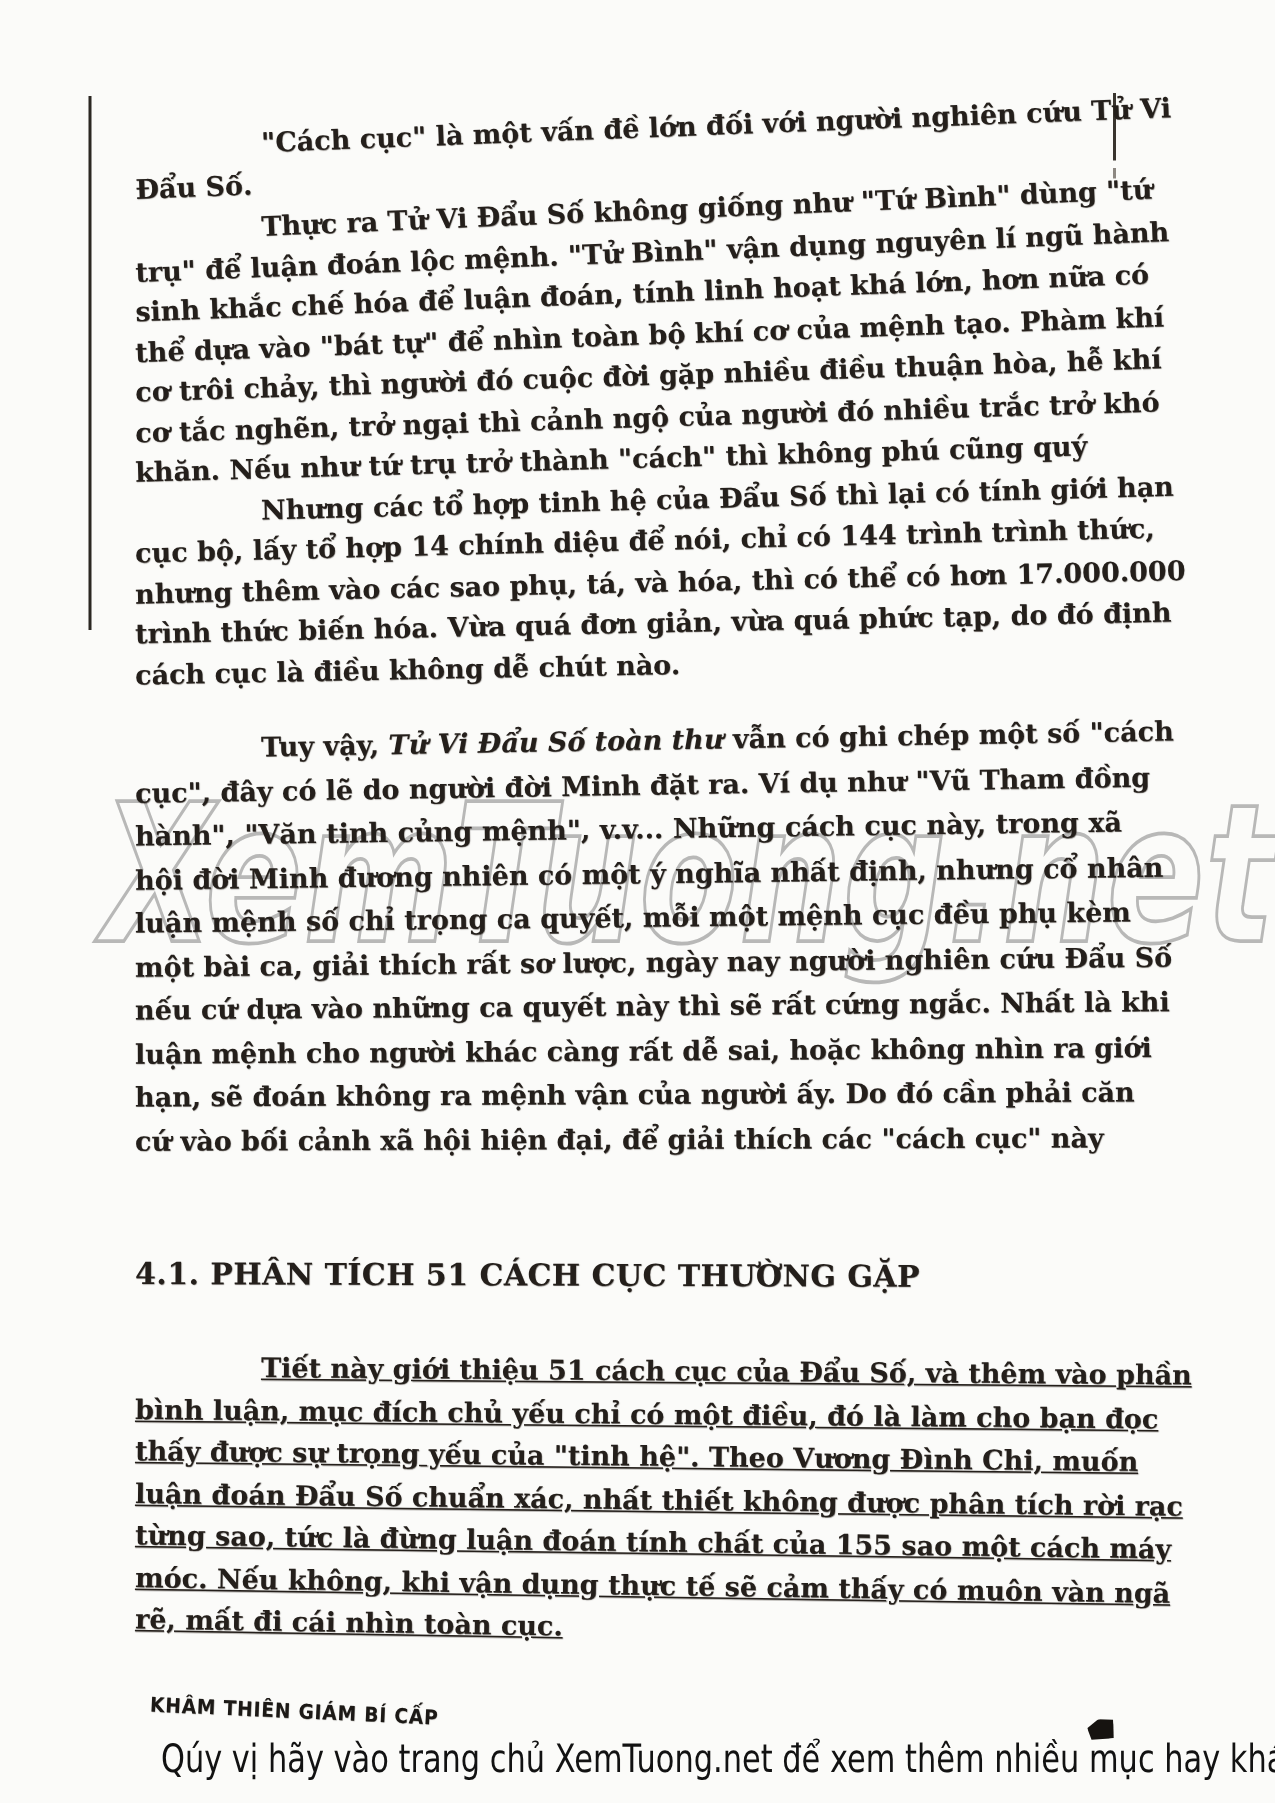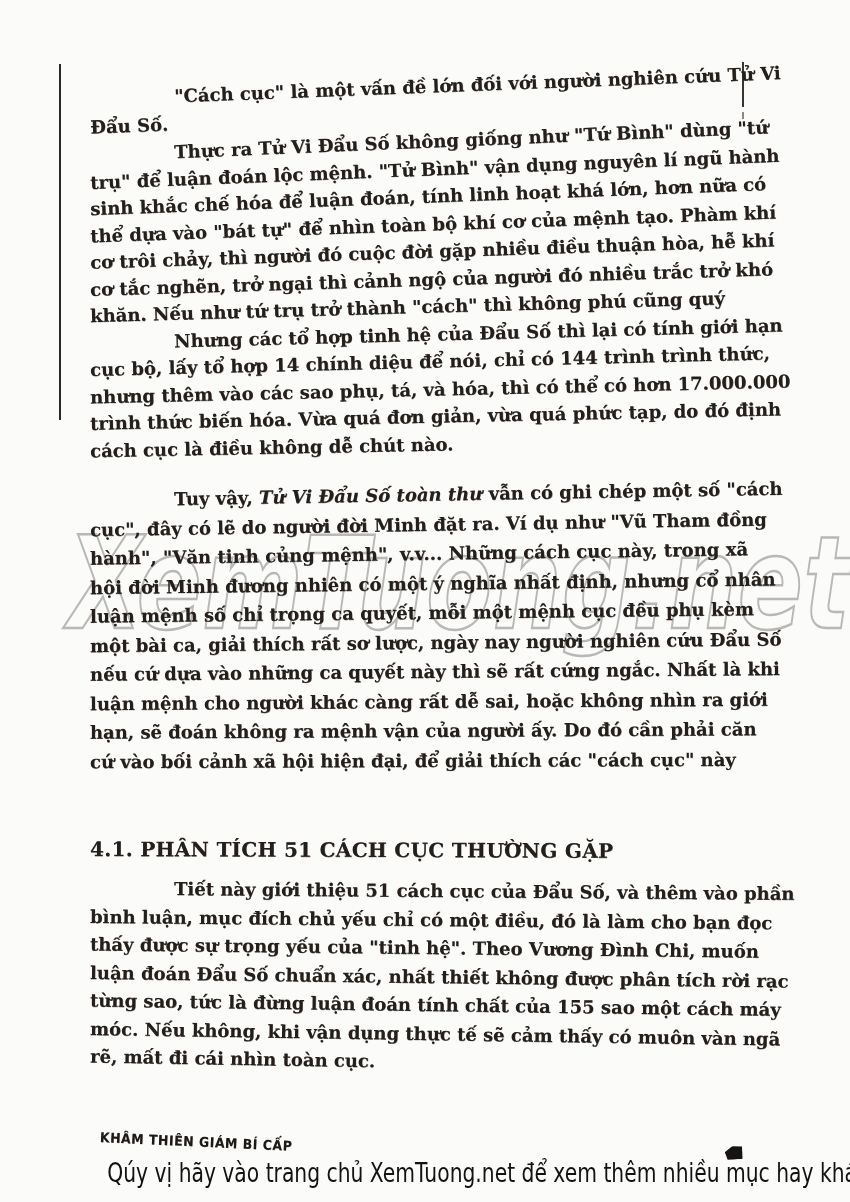--- a/index.html
+++ b/index.html
@@ -42,21 +42,21 @@
     -moz-text-align-last:justify;
     text-align-last:justify;
     white-space:nowrap;
   }
   .para .line:first-child{text-indent:84px;}
   .para .line:last-child{text-align-last:left;}
   .lh-a .line{height:27.5px;line-height:27.5px;}
   .lh-b .line{height:29.5px;line-height:29.5px;}
   .lh-c .line{height:28.5px;line-height:28.5px;}
   .para-d{margin-top:22px;}
-  .para-e{margin-top:16px;}
+  .para-e{margin-top:40px;text-decoration:underline;}
   .em{font-style:italic;}
   .heading{
     margin:62px 0 0 0;
     font-size:20px;
     font-weight:bold;
     letter-spacing:0.3px;
     transform:rotate(0.2deg);
     transform-origin:left center;
     white-space:nowrap;
   }

